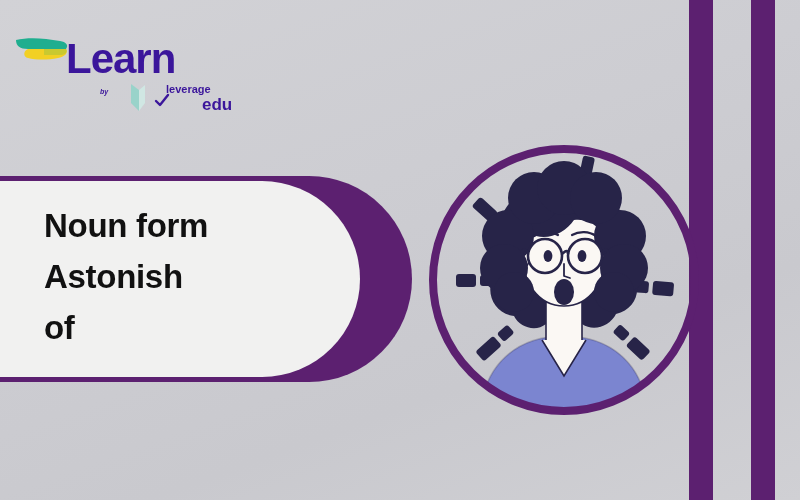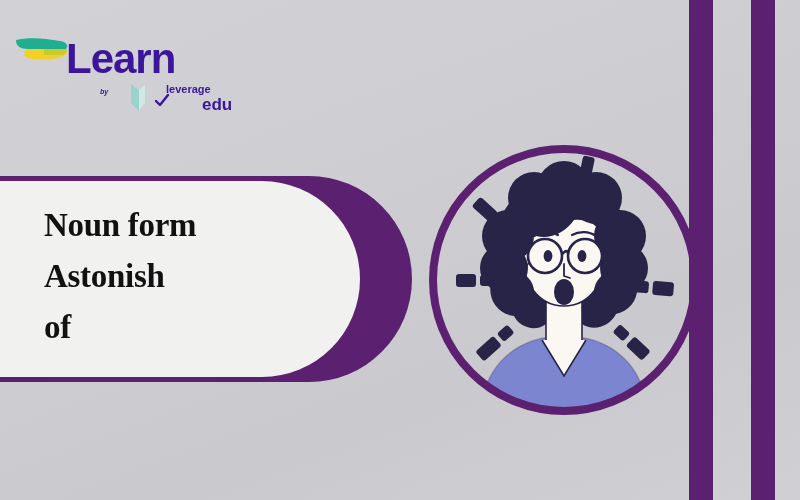--- a/index.html
+++ b/index.html
@@ -115,21 +115,21 @@
     position: absolute;
     left: 84px;
     top: 24px;
     width: 300px;
     color: #111111;
     font-size: 33px;
     font-weight: bold;
     line-height: 1.55;
     letter-spacing: -0.3px;
   }
-  .title-line { display: block; white-space: nowrap; font-family: Liberation Serif, serif; }
+  .title-line { display: block; white-space: nowrap; }
 
   
   #footer {
     position: absolute;
     left: 16px;
     top: 425px;
     width: 380px;
   }
   #footer-label {
     font-family: "Liberation Mono", "DejaVu Sans Mono", monospace;

